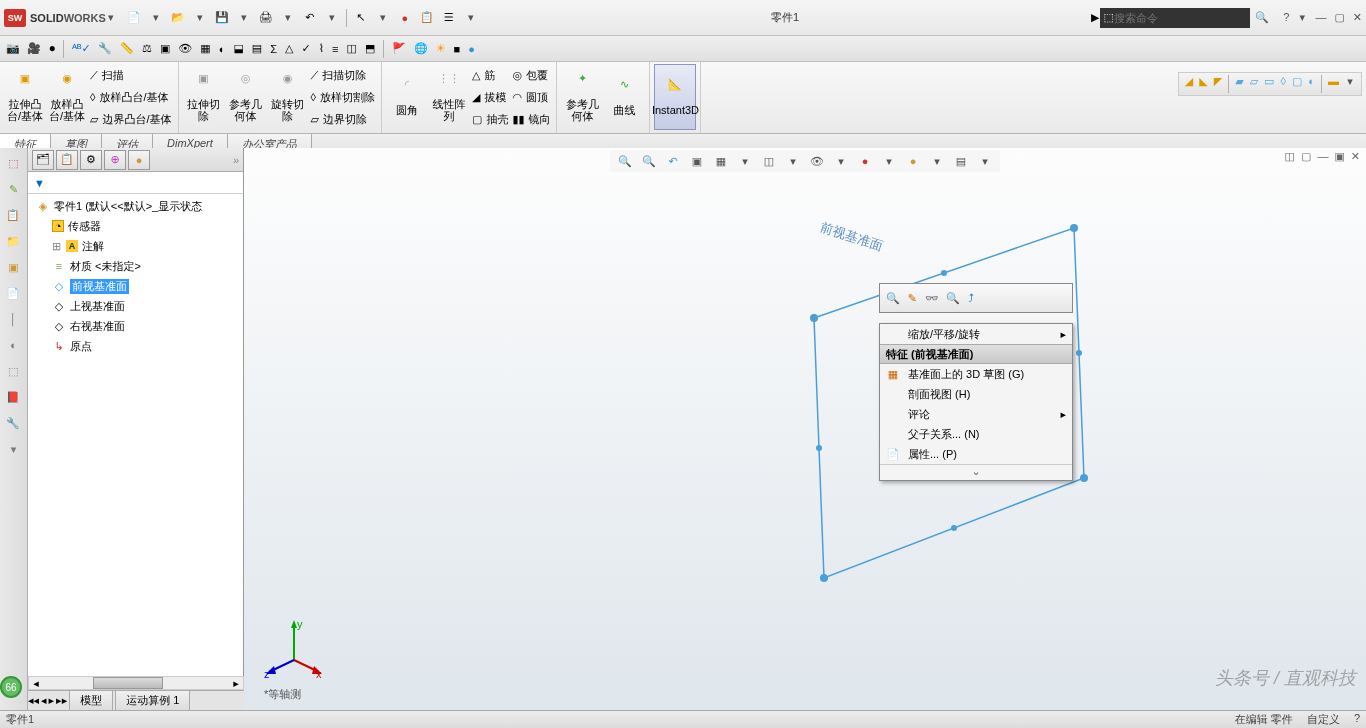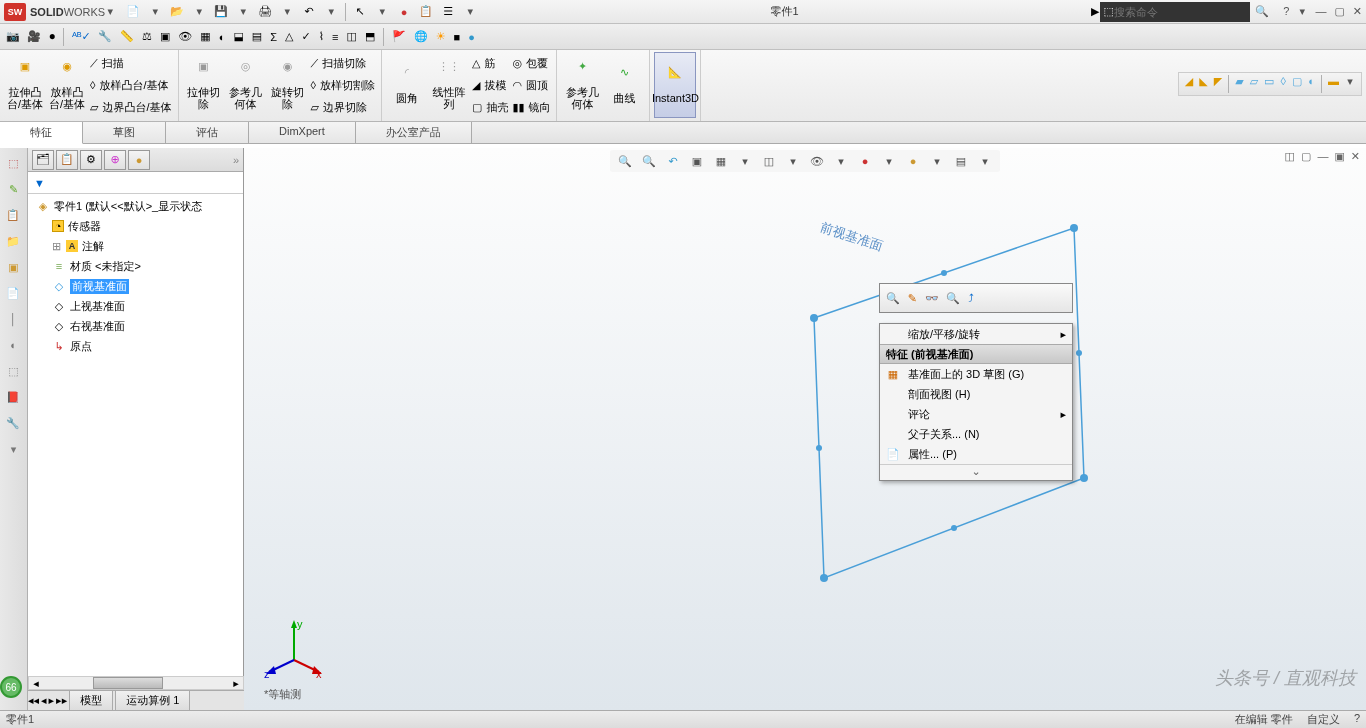--- a/index.html
+++ b/index.html
@@ -1,36 +1,36 @@
 <!DOCTYPE html>
 <html><head>
 <meta charset="utf-8">
 <style>
 * { margin:0; padding:0; box-sizing:border-box; font-family:"Microsoft YaHei",Tahoma,sans-serif; font-size:11px; }
 body { width:1366px; height:728px; background:#fff; overflow:hidden; position:relative; }
-.titlebar { height:24px; background:linear-gradient(#f5f5f5,#e8e8e8); border-bottom:1px solid #c0c0c0; display:flex; align-items:center; padding:0 4px; }
+.titlebar { height:36px; background:linear-gradient(#f5f5f5,#e8e8e8); border-bottom:1px solid #c0c0c0; display:flex; align-items:center; padding:0 4px; }
 .logo { width:22px; height:18px; background:#d0332b; border-radius:2px; display:flex; align-items:center; justify-content:center; color:#fff; font-weight:bold; font-size:9px; }
-.brand { margin-left:4px; font-weight:normal; color:#555; }
+.brand { margin-left:4px; font-weight:bold; color:#555; }
 .brand b { color:#333; }
 .dd { width:10px; display:inline-block; text-align:center; color:#555; }
 .qat { display:flex; gap:6px; margin-left:10px; align-items:center; }
 .qat span, .icon16 { width:16px; height:16px; display:inline-flex; align-items:center; justify-content:center; }
 .title-center { flex:1; text-align:center; color:#333; }
 .search-box { width:150px; height:20px; background:#333; display:flex; align-items:center; padding:0 4px; }
 .search-box input { background:transparent; border:none; color:#ccc; width:100%; outline:none; font-size:11px; }
 .winbtns { display:flex; gap:8px; margin-left:8px; color:#555; }
 .toolbar2 { height:26px; background:linear-gradient(#f0f0f0,#e0e0e0); border-bottom:1px solid #c0c0c0; display:flex; align-items:center; padding:0 6px; gap:8px; }
 .sep { width:1px; height:18px; background:#b0b0b0; }
 .ribbon { height:72px; background:linear-gradient(#f8f8f8,#eaeaea); border-bottom:1px solid #b5b5b5; display:flex; }
 .rgroup { display:flex; flex-direction:column; padding:2px 4px; border-right:1px solid #ccc; }
 .rbig { display:flex; flex-direction:column; align-items:center; justify-content:center; width:42px; height:66px; text-align:center; line-height:12px; }
 .rbig .ic { width:24px; height:24px; margin-bottom:2px; }
 .rsmall { display:flex; align-items:center; height:22px; gap:4px; padding:0 2px; white-space:nowrap; }
 .tabs { height:22px; background:linear-gradient(#f0f0f0,#e2e2e2); border-bottom:1px solid #aaa; display:flex; }
-.tab { padding:3px 30px; border-right:1px solid #aaa; background:linear-gradient(#f4f4f4,#e6e6e6); cursor:pointer; color:#444; }
+.tab { padding:3px 14px; border-right:1px solid #aaa; background:linear-gradient(#f4f4f4,#e6e6e6); cursor:pointer; color:#444;font-style:italic; }
 .tab.active { background:#fff; border-bottom:1px solid #fff; margin-bottom:-1px; }
 .workspace { position:absolute; top:148px; left:0; right:0; bottom:18px; display:flex; }
 .leftbar { width:28px; background:linear-gradient(90deg,#e8e8e8,#dcdcdc); border-right:1px solid #b0b0b0; display:flex; flex-direction:column; align-items:center; gap:8px; padding-top:6px; }
 .leftbar span { width:18px; height:18px; display:flex; align-items:center; justify-content:center; color:#777; }
 .fmpanel { width:216px; background:#fff; border-right:1px solid #999; display:flex; flex-direction:column; }
 .fmtabs { height:24px; background:linear-gradient(#ebebeb,#dcdcdc); border-bottom:1px solid #aaa; display:flex; align-items:center; padding:0 4px; gap:2px; }
 .fmtab { width:22px; height:20px; border:1px solid #999; background:linear-gradient(#f4f4f4,#e0e0e0); display:flex; align-items:center; justify-content:center; }
 .fmfilter { height:22px; border-bottom:1px solid #ccc; display:flex; align-items:center; padding:0 6px; }
 .tree { flex:1; overflow:auto; padding:2px 0; }
 .tnode { display:flex; align-items:center; height:20px; padding-left:8px; gap:4px; white-space:nowrap; }

